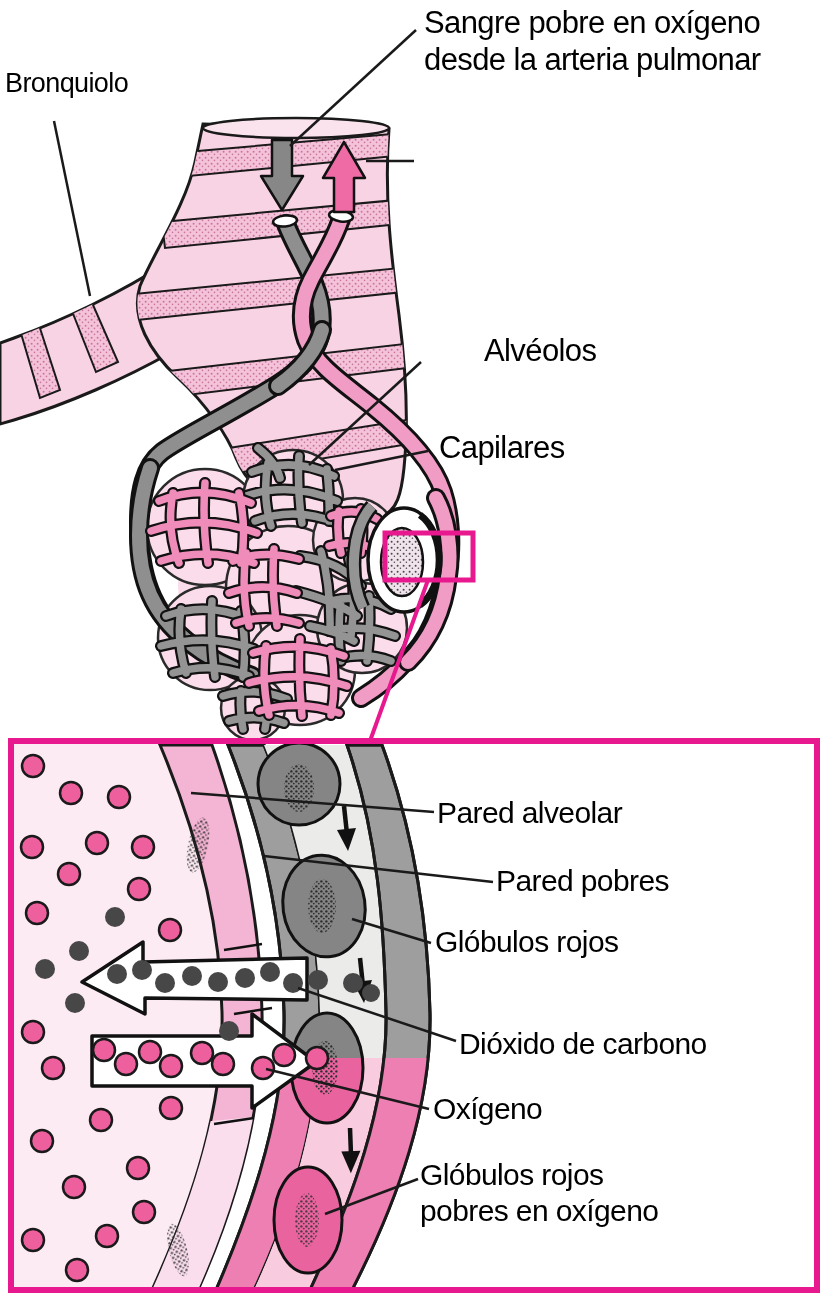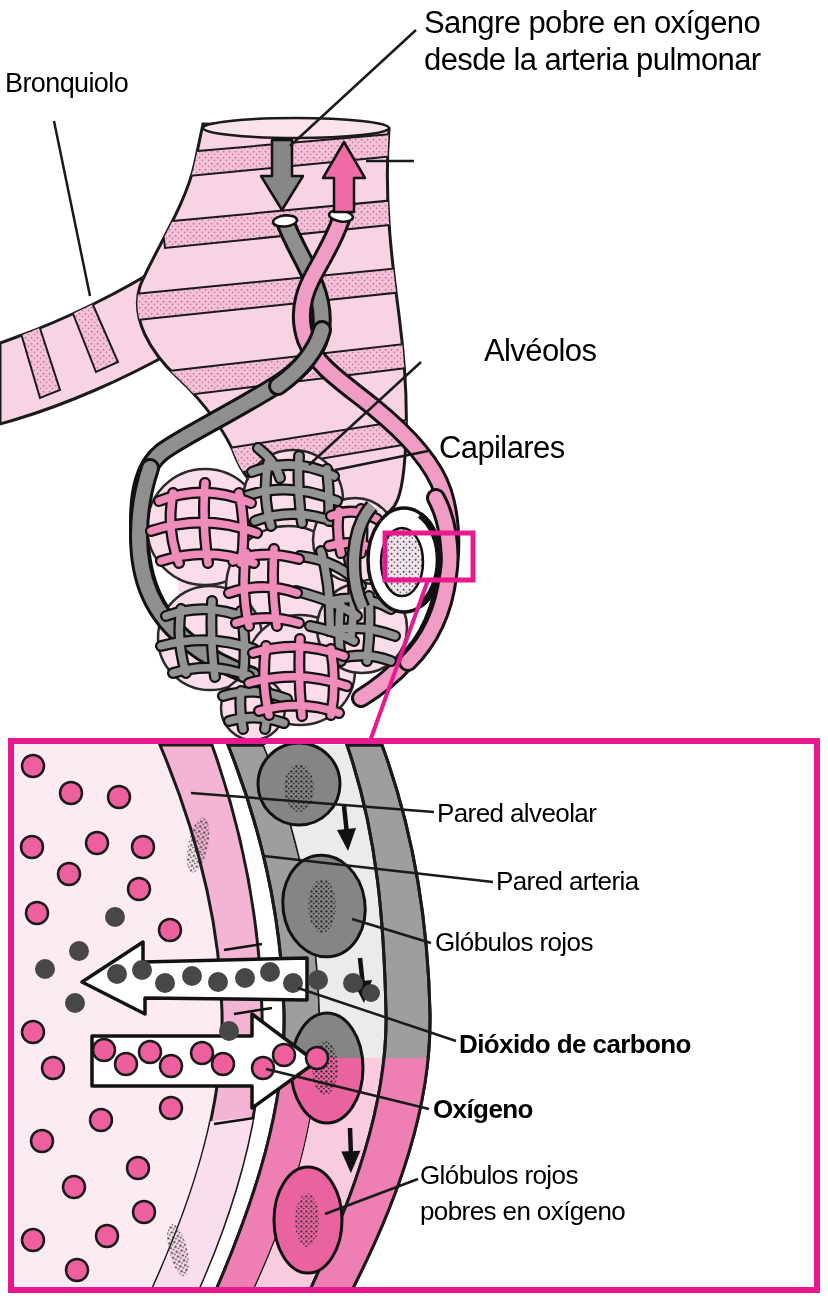--- a/index.html
+++ b/index.html
@@ -1,31 +1,31 @@
 <!DOCTYPE html>
 <html><head>
 <meta charset="utf-8">
 <style>
   html,body{margin:0;padding:0;background:#fff;}
   .stage{position:relative;width:828px;height:1296px;background:#fff;overflow:hidden;
          font-family:"Liberation Sans", sans-serif;}
   .stage svg{position:absolute;left:0;top:0;}
   .lbl{position:absolute;color:#000;font-size:31px;line-height:37px;letter-spacing:-0.6px;
        white-space:nowrap;font-family:"Liberation Sans", sans-serif;}
-  .lbl-sm{font-size:26px;line-height:36px;}
+  .lbl-sm{font-size:30px;line-height:36px;}
   #lbl-bronquiolo{left:5px;top:65px;font-size:27px;}
   #lbl-poor{left:424px;top:4px;}
   #lbl-rich{left:424px;top:136px;}
   #lbl-alveolos{left:448px;top:332px;margin-left:36px;}
   #lbl-capilares{left:439px;top:429px;}
   #lbl-pared-alveolar{left:437px;top:795px;}
   #lbl-pared-capilar{left:496px;top:863px;}
   #lbl-rbc-poor{left:435px;top:924px;}
-  #lbl-dioxido{left:459px;top:1026px;font-weight:bold;}
-  #lbl-oxigeno{left:433px;top:1091px;font-weight:bold;}
+  #lbl-dioxido{left:459px;top:1026px;}
+  #lbl-oxigeno{left:433px;top:1091px;}
   #lbl-rbc-rich{left:420px;top:1157px;}
 </style>
 </head>
 <body>
 
 <div class="stage">
 
 <svg width="828" height="1296" viewBox="0 0 828 1296">
   <defs>
     <pattern id="stipDark" width="5" height="5" patternUnits="userSpaceOnUse">
@@ -274,21 +274,21 @@
   <div>desde la arteria pulmonar</div>
 </div>
 
 <div class="lbl" id="lbl-rich">
 </div>
 
 <div class="lbl" id="lbl-alveolos">Alvéolos</div>
 <div class="lbl" id="lbl-capilares">Capilares</div>
 
 <div class="lbl lbl-sm" id="lbl-pared-alveolar">Pared alveolar</div>
-<div class="lbl lbl-sm" id="lbl-pared-capilar">Pared arteria</div>
+<div class="lbl lbl-sm" id="lbl-pared-capilar">Pared pobres</div>
 
 <div class="lbl lbl-sm" id="lbl-rbc-poor">
   <div>Glóbulos rojos</div>
 </div>
 
 <div class="lbl lbl-sm" id="lbl-dioxido">Dióxido de carbono</div>
 <div class="lbl lbl-sm" id="lbl-oxigeno">Oxígeno</div>
 
 <div class="lbl lbl-sm" id="lbl-rbc-rich">
   <div>Glóbulos rojos</div>

